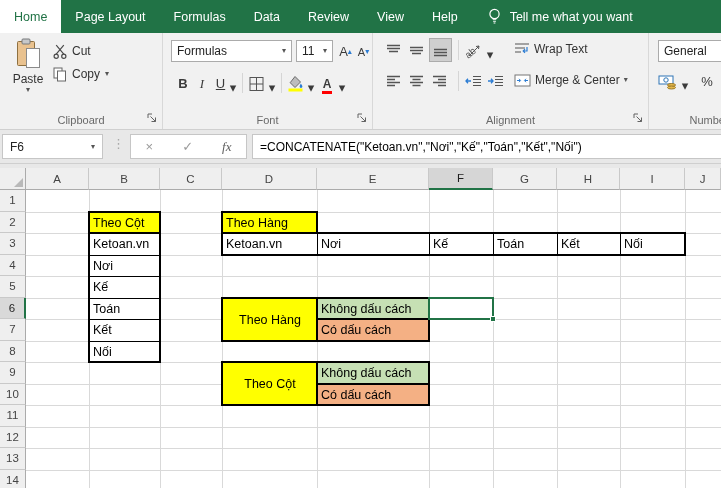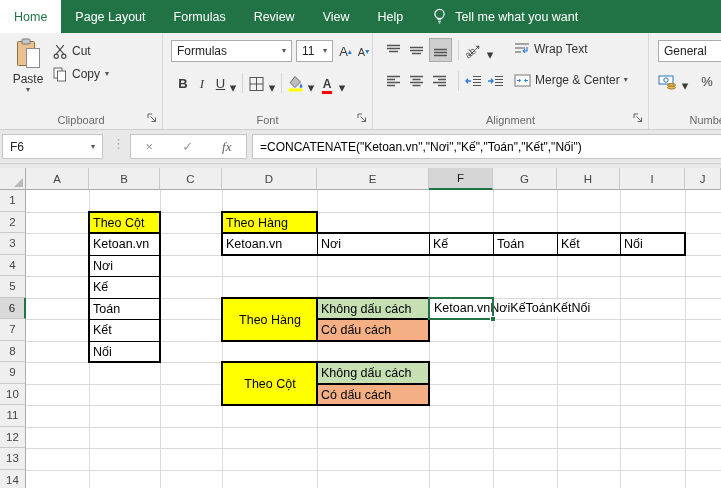--- a/index.html
+++ b/index.html
@@ -85,20 +85,21 @@
 </style>
 </head>
 <body>
 
 <div class="app">
 
   <nav class="tabbar">
     <div class="tab active">Home</div>
     <div class="tab">Page Layout</div>
     <div class="tab">Formulas</div>
+    <div class="tab">Data</div>
     <div class="tab">Review</div>
     <div class="tab">View</div>
     <div class="tab">Help</div>
     <div class="tellme">
       <svg width="13" height="17" viewBox="0 0 13 17">
         <circle cx="6.5" cy="6" r="4.6" fill="none" stroke="#fff" stroke-width="1.2"></circle>
         <path d="M4.7 11.2h3.6 M5.1 13.2h2.8 M5.6 15h1.8" stroke="#fff" stroke-width="1.1" fill="none"></path>
       </svg>
       <span>Tell me what you want</span>
     </div>
@@ -359,21 +360,20 @@
       <div class="cell bordered" style="left: 222px; top: 43.5px; width: 96px; height: 22.5px; background: rgb(255, 255, 0);">Theo Hàng</div>
       <div class="cell bordered" style="left: 222px; top: 65px; width: 96px; height: 22.5px;">Ketoan.vn</div>
       <div class="cell bordered" style="left: 317px; top: 65px; width: 113px; height: 22.5px;">Nơi</div>
       <div class="cell bordered" style="left: 429px; top: 65px; width: 65px; height: 22.5px;">Kế</div>
       <div class="cell bordered" style="left: 493px; top: 65px; width: 65px; height: 22.5px;">Toán</div>
       <div class="cell bordered" style="left: 557px; top: 65px; width: 64px; height: 22.5px;">Kết</div>
       <div class="cell bordered" style="left: 620px; top: 65px; width: 66px; height: 22.5px;">Nối</div>
       <div class="cell center bordered" style="left: 222px; top: 129.5px; width: 96px; height: 44px; background: rgb(255, 255, 0);">Theo Hàng</div>
       <div class="cell bordered" style="left: 317px; top: 129.5px; width: 113px; height: 22.5px; background: rgb(198, 224, 180);">Không dấu cách</div>
       <div class="cell bordered" style="left: 317px; top: 151px; width: 113px; height: 22.5px; background: rgb(244, 176, 132);">Có dấu cách</div>
-      <div class="overflow-text" style="left: 431px; top: 131.5px; height: 17.5px;">Ketoan.vnNơiKếToánKếtNối</div>
       <div class="cell center bordered" style="left: 222px; top: 194px; width: 96px; height: 44px; background: rgb(255, 255, 0);">Theo Cột</div>
       <div class="cell bordered" style="left: 317px; top: 194px; width: 113px; height: 22.5px; background: rgb(198, 224, 180);">Không dấu cách</div>
       <div class="cell bordered" style="left: 317px; top: 215.5px; width: 113px; height: 22.5px; background: rgb(244, 176, 132);">Có dấu cách</div>
       <div class="outline" style="left: 88px; top: 42.5px; width: 73px; height: 23.5px;"></div>
       <div class="outline" style="left: 88px; top: 64px; width: 73px; height: 131px;"></div>
       <div class="outline" style="left: 221px; top: 42.5px; width: 97px; height: 23.5px;"></div>
       <div class="outline" style="left: 221px; top: 64px; width: 465px; height: 23.5px;"></div>
       <div class="outline" style="left: 221px; top: 128.5px; width: 97px; height: 45px;"></div>
       <div class="outline" style="left: 316px; top: 128.5px; width: 114px; height: 23.5px;"></div>
       <div class="outline" style="left: 316px; top: 150px; width: 114px; height: 23.5px;"></div>

